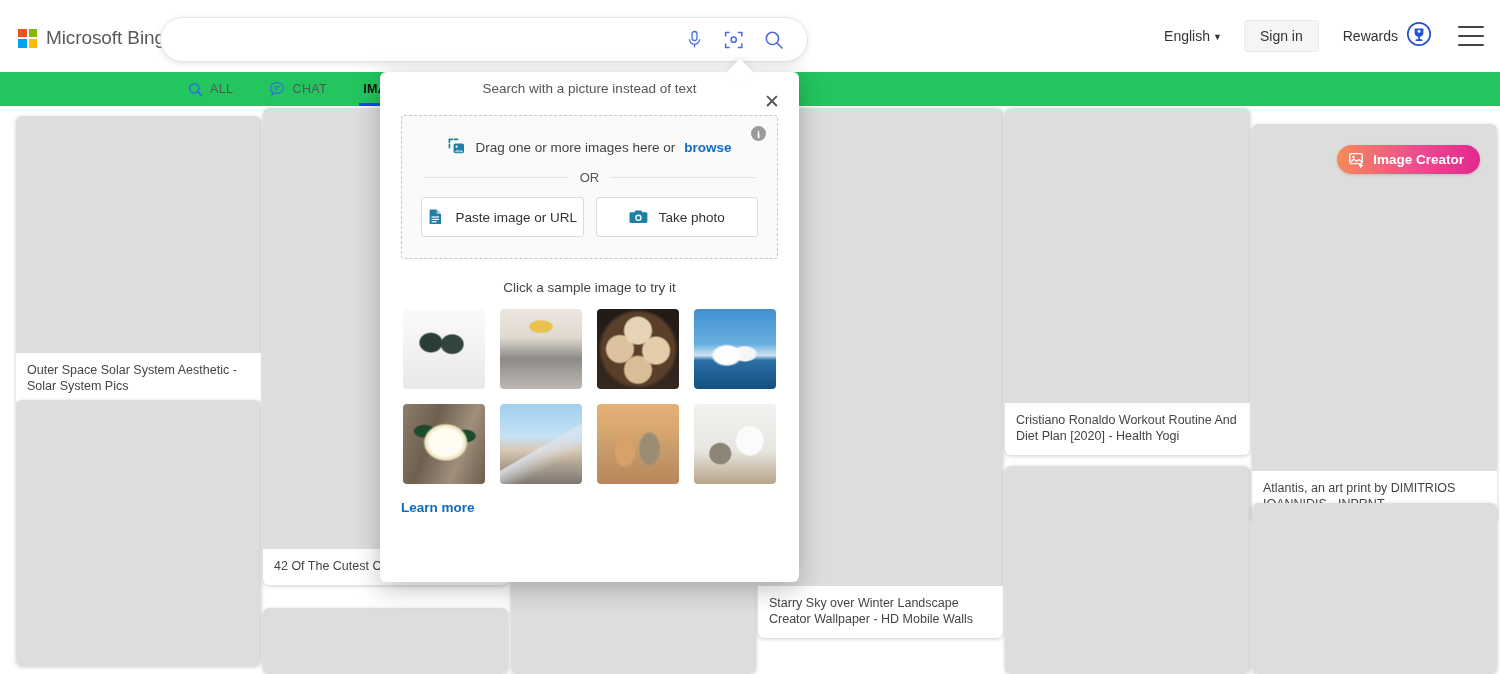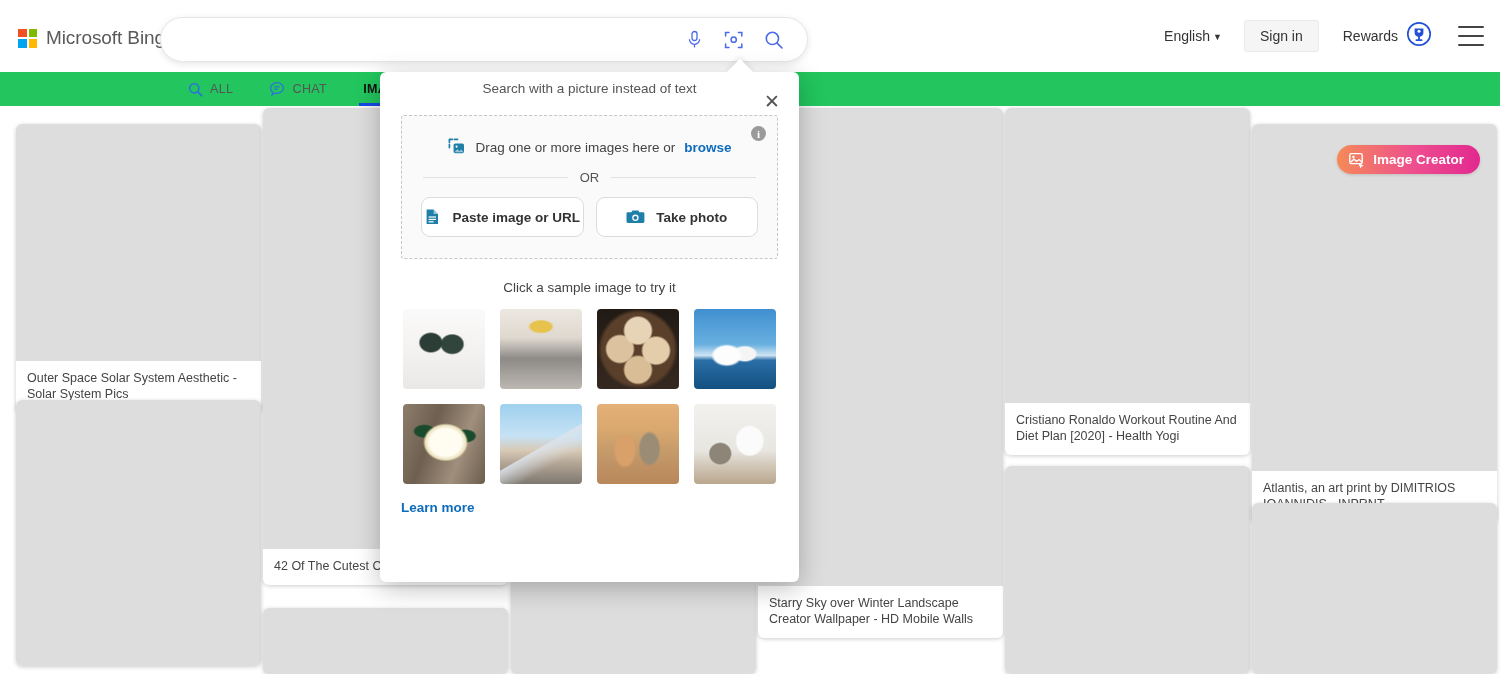--- a/index.html
+++ b/index.html
@@ -222,23 +222,23 @@
     position:absolute; right: 11px; top: 10px;
     width: 15px; height: 15px; border-radius:50%; background:#9a9a9a;
     color:#fff; font-size: 11px; font-weight:bold; font-family:"Liberation Serif", serif;
     display:flex; align-items:center; justify-content:center; cursor:pointer;
   }
   .vs-or { display:flex; align-items:center; gap: 12px; margin: 13px 21px 0 21px; }
   .vs-or .ln { flex:1; height:1px; background:#e1e1e1; }
   .vs-or .lbl { font-size: 13px; color:#555; }
   .vs-btns { display:flex; gap: 12px; margin: 12px 19px 0 19px; }
   .vs-btn {
-    flex:1; height: 40px; border:1px solid #dcdcdc; border-radius:9px; background:#fff;
+    flex:1; height: 40px; border:1px solid #dcdcdc; border-radius:3px; background:#fff;
     display:flex; align-items:center; justify-content:center; gap: 11px;
-    font-size: 13.5px; color:#333; cursor:pointer;font-weight:bold;
+    font-size: 13.5px; color:#333; cursor:pointer;
   }
 
   .vs-sample-title { text-align:center; font-size: 13.5px; color:#444; margin-top: 21px; }
   .vs-grid {
     display:grid; grid-template-columns: repeat(4, 82px); gap: 15px;
     justify-content:center; margin-top: 14px;
   }
   .vs-thumb { width: 82px; height: 80px; border-radius: 4px; cursor:pointer; background-size:cover; }
 
   .t-sunglasses {
@@ -395,21 +395,21 @@
       <path d="M2.6 11.2l3.4-3 2.6 2.3 2.4-2 3.2 2.7" fill="none" stroke="#ffffff" stroke-width="1.3"></path>
       <path d="M11.6 12.4l4.2 2.4-2.3.6-.7 2.2-2.2-4" fill="#ffffff"></path>
     </svg>
     <span>Image Creator</span>
   </div>
 </div>
 
 <div class="results">
 
   <div class="col" style="left:16px;">
-    <div class="card" style="top:16px;">
+    <div class="card" style="top:8px;">
       <div class="thumb img-space" style="height:237px;"></div>
       <div class="cap">Outer Space Solar System Aesthetic - Solar System Pics</div>
     </div>
     <div class="card" style="top:292px;">
       <div class="thumb img-blackdog" style="height:266px;"></div>
     </div>
   </div>
 
   <div class="col" style="left:263px;">
     <div class="card" style="top:0px;">

